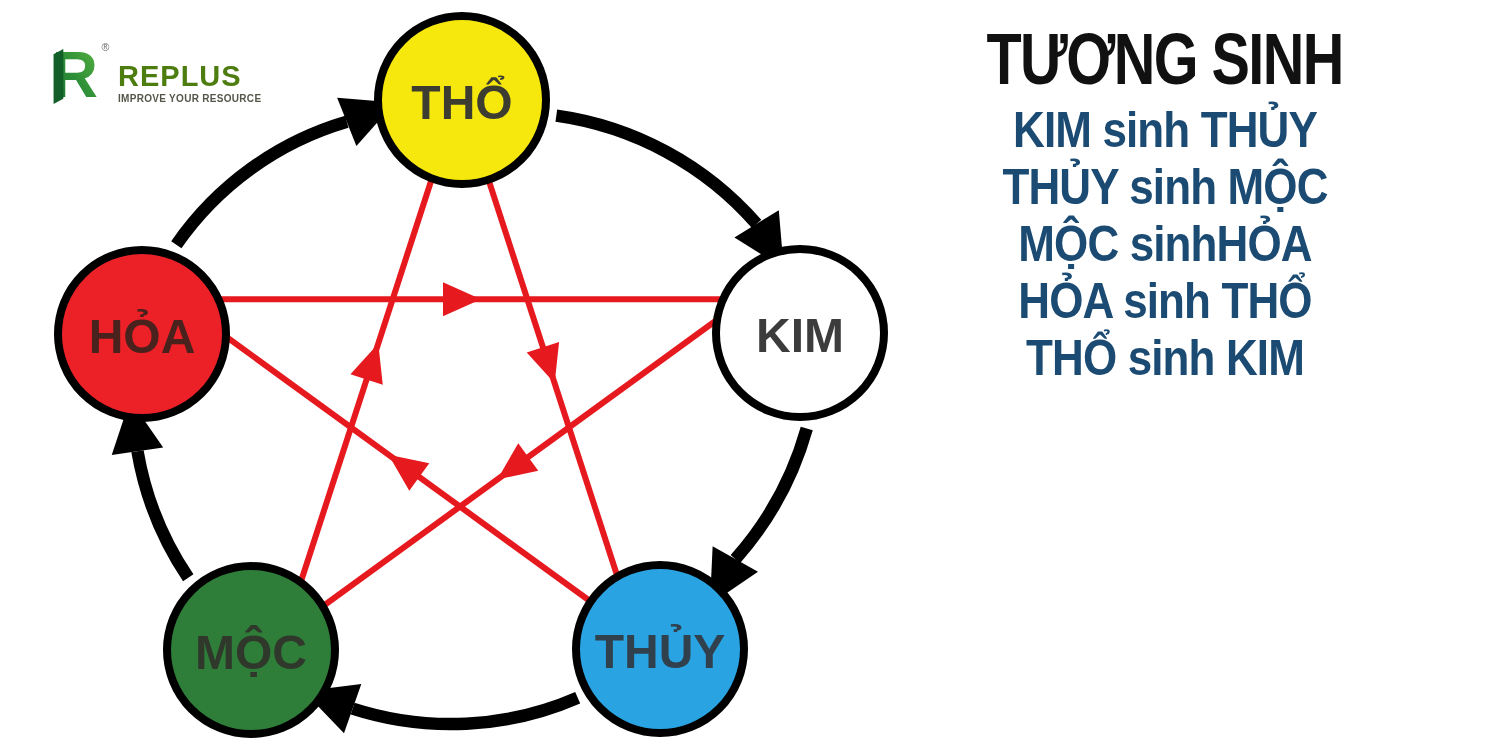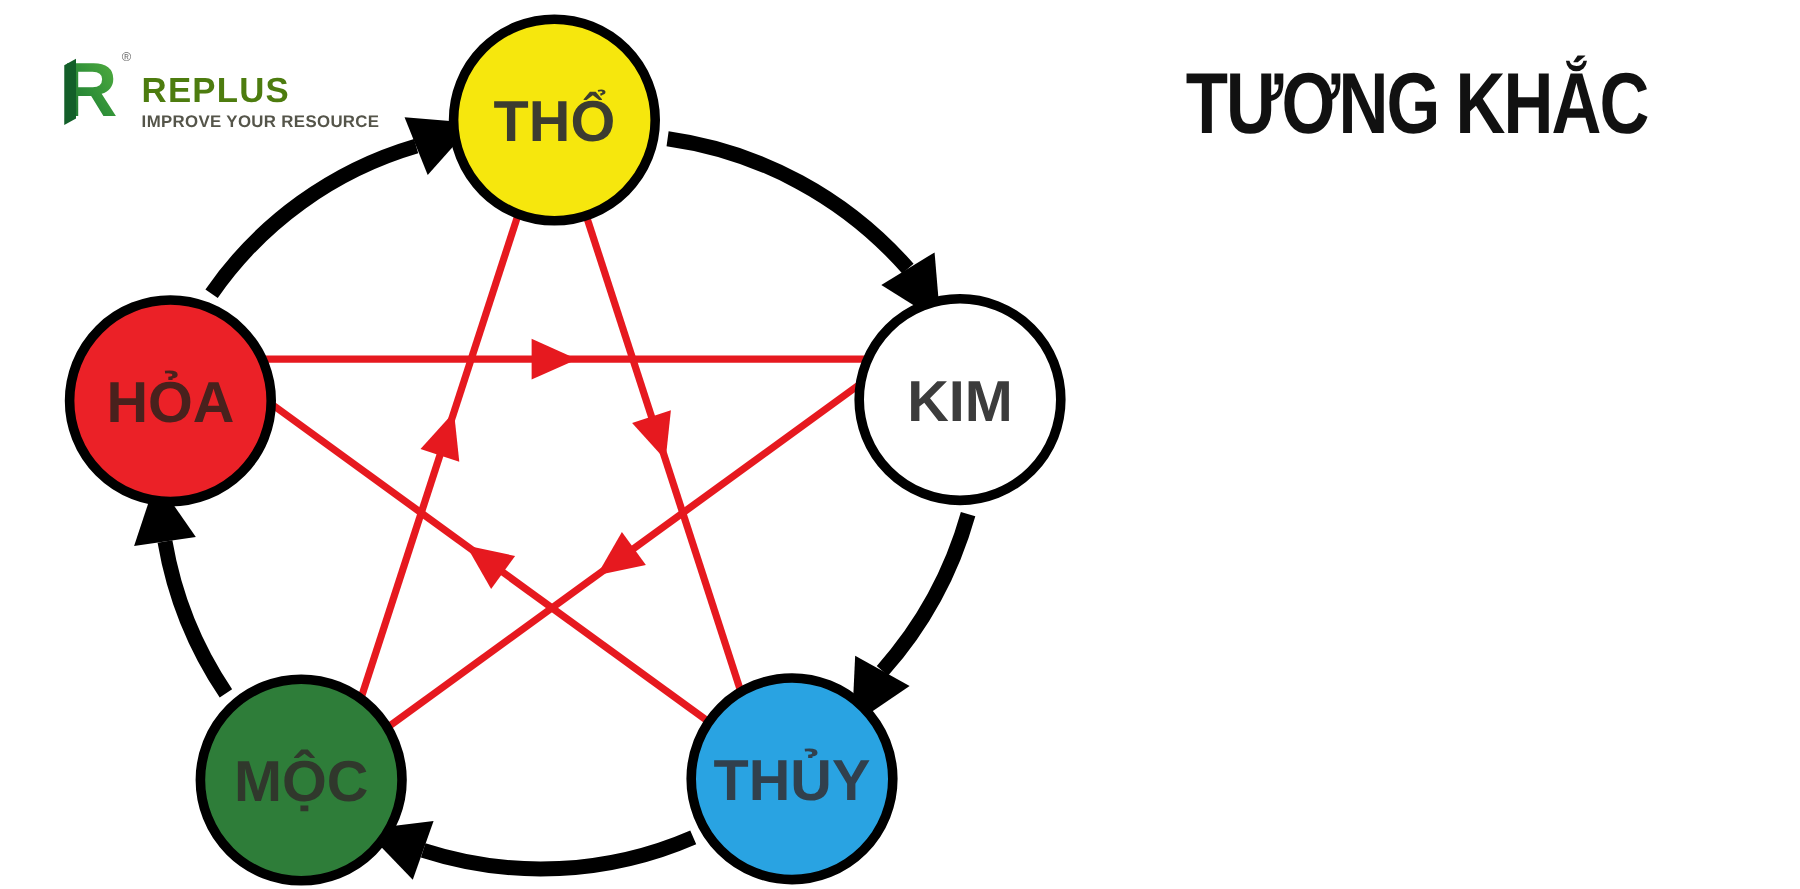--- a/index.html
+++ b/index.html
@@ -5,21 +5,21 @@
   html,body{margin:0;padding:0;background:#ffffff;}
   .stage{
     position:relative;width:1500px;height:741px;background:#ffffff;
     overflow:hidden;font-family:"Liberation Sans","DejaVu Sans",sans-serif;
   }
   
   .logo{position:absolute;left:50px;top:38px;width:280px;height:80px;}
   .logo-mark{position:absolute;left:0;top:2px;width:64px;height:66px;}
   .logo-text{position:absolute;left:68px;top:24px;}
   .logo-brand{font-size:29px;font-weight:bold;letter-spacing:1px;line-height:28px;}
-  .logo-tagline{font-size:14px;font-weight:bold;letter-spacing:0.3px;margin-top:3px;}
+  .logo-tagline{font-size:10px;font-weight:bold;letter-spacing:0.3px;margin-top:3px;}
   
   .diagram-svg{position:absolute;left:0;top:0;}
   
   .panel{position:absolute;left:940px;top:16px;width:450px;text-align:center;}
   .sec-title-wrap{line-height:86px;height:86px;white-space:nowrap;}
   .sec-title{
     display:inline-block;font-size:72px;font-weight:bold;letter-spacing:-2px;
     transform:scaleX(0.80);transform-origin:center;white-space:nowrap;
   }
   .rule-line{
@@ -82,21 +82,28 @@
       <text x="58" y="12" font-size="12" fill="#6b6b6b">®</text>
     </svg>
     <div class="logo-text">
       <div class="logo-brand" style="color: #4d7c0f;">REPLUS</div>
       <div class="logo-tagline" style="color: rgb(85, 85, 74);">IMPROVE YOUR RESOURCE</div>
     </div>
   </div>
 
   <div class="panel">
     <div class="section-sinh">
+      <div class="sec-title-wrap">
+        <span class="sec-title" id="sinh-title" style="color: rgb(17, 17, 17);">TƯƠNG SINH</span>
+      </div>
+      <div class="sinh-lines" id="sinh-lines">
+          <div class="rule-line" style="color: rgb(27, 75, 114);">KIM sinh THỦY</div>
+          <div class="rule-line" style="color: rgb(27, 75, 114);">THỦY sinh MỘC</div>
+          <div class="rule-line" style="color: rgb(27, 75, 114);">MỘC sinhHỎA</div>
+          <div class="rule-line" style="color: rgb(27, 75, 114);">HỎA sinh THỔ</div>
+          <div class="rule-line" style="color: rgb(27, 75, 114);">THỔ sinh KIM</div>
+        </div>
     </div>
     <div class="section-khac">
-      <div class="sec-title-wrap">
-        <span class="sec-title" id="khac-title" style="color: rgb(17, 17, 17);">TƯƠNG KHẮC</span>
-      </div>
     </div>
   </div>
 
 </div>
 
 </body></html>

